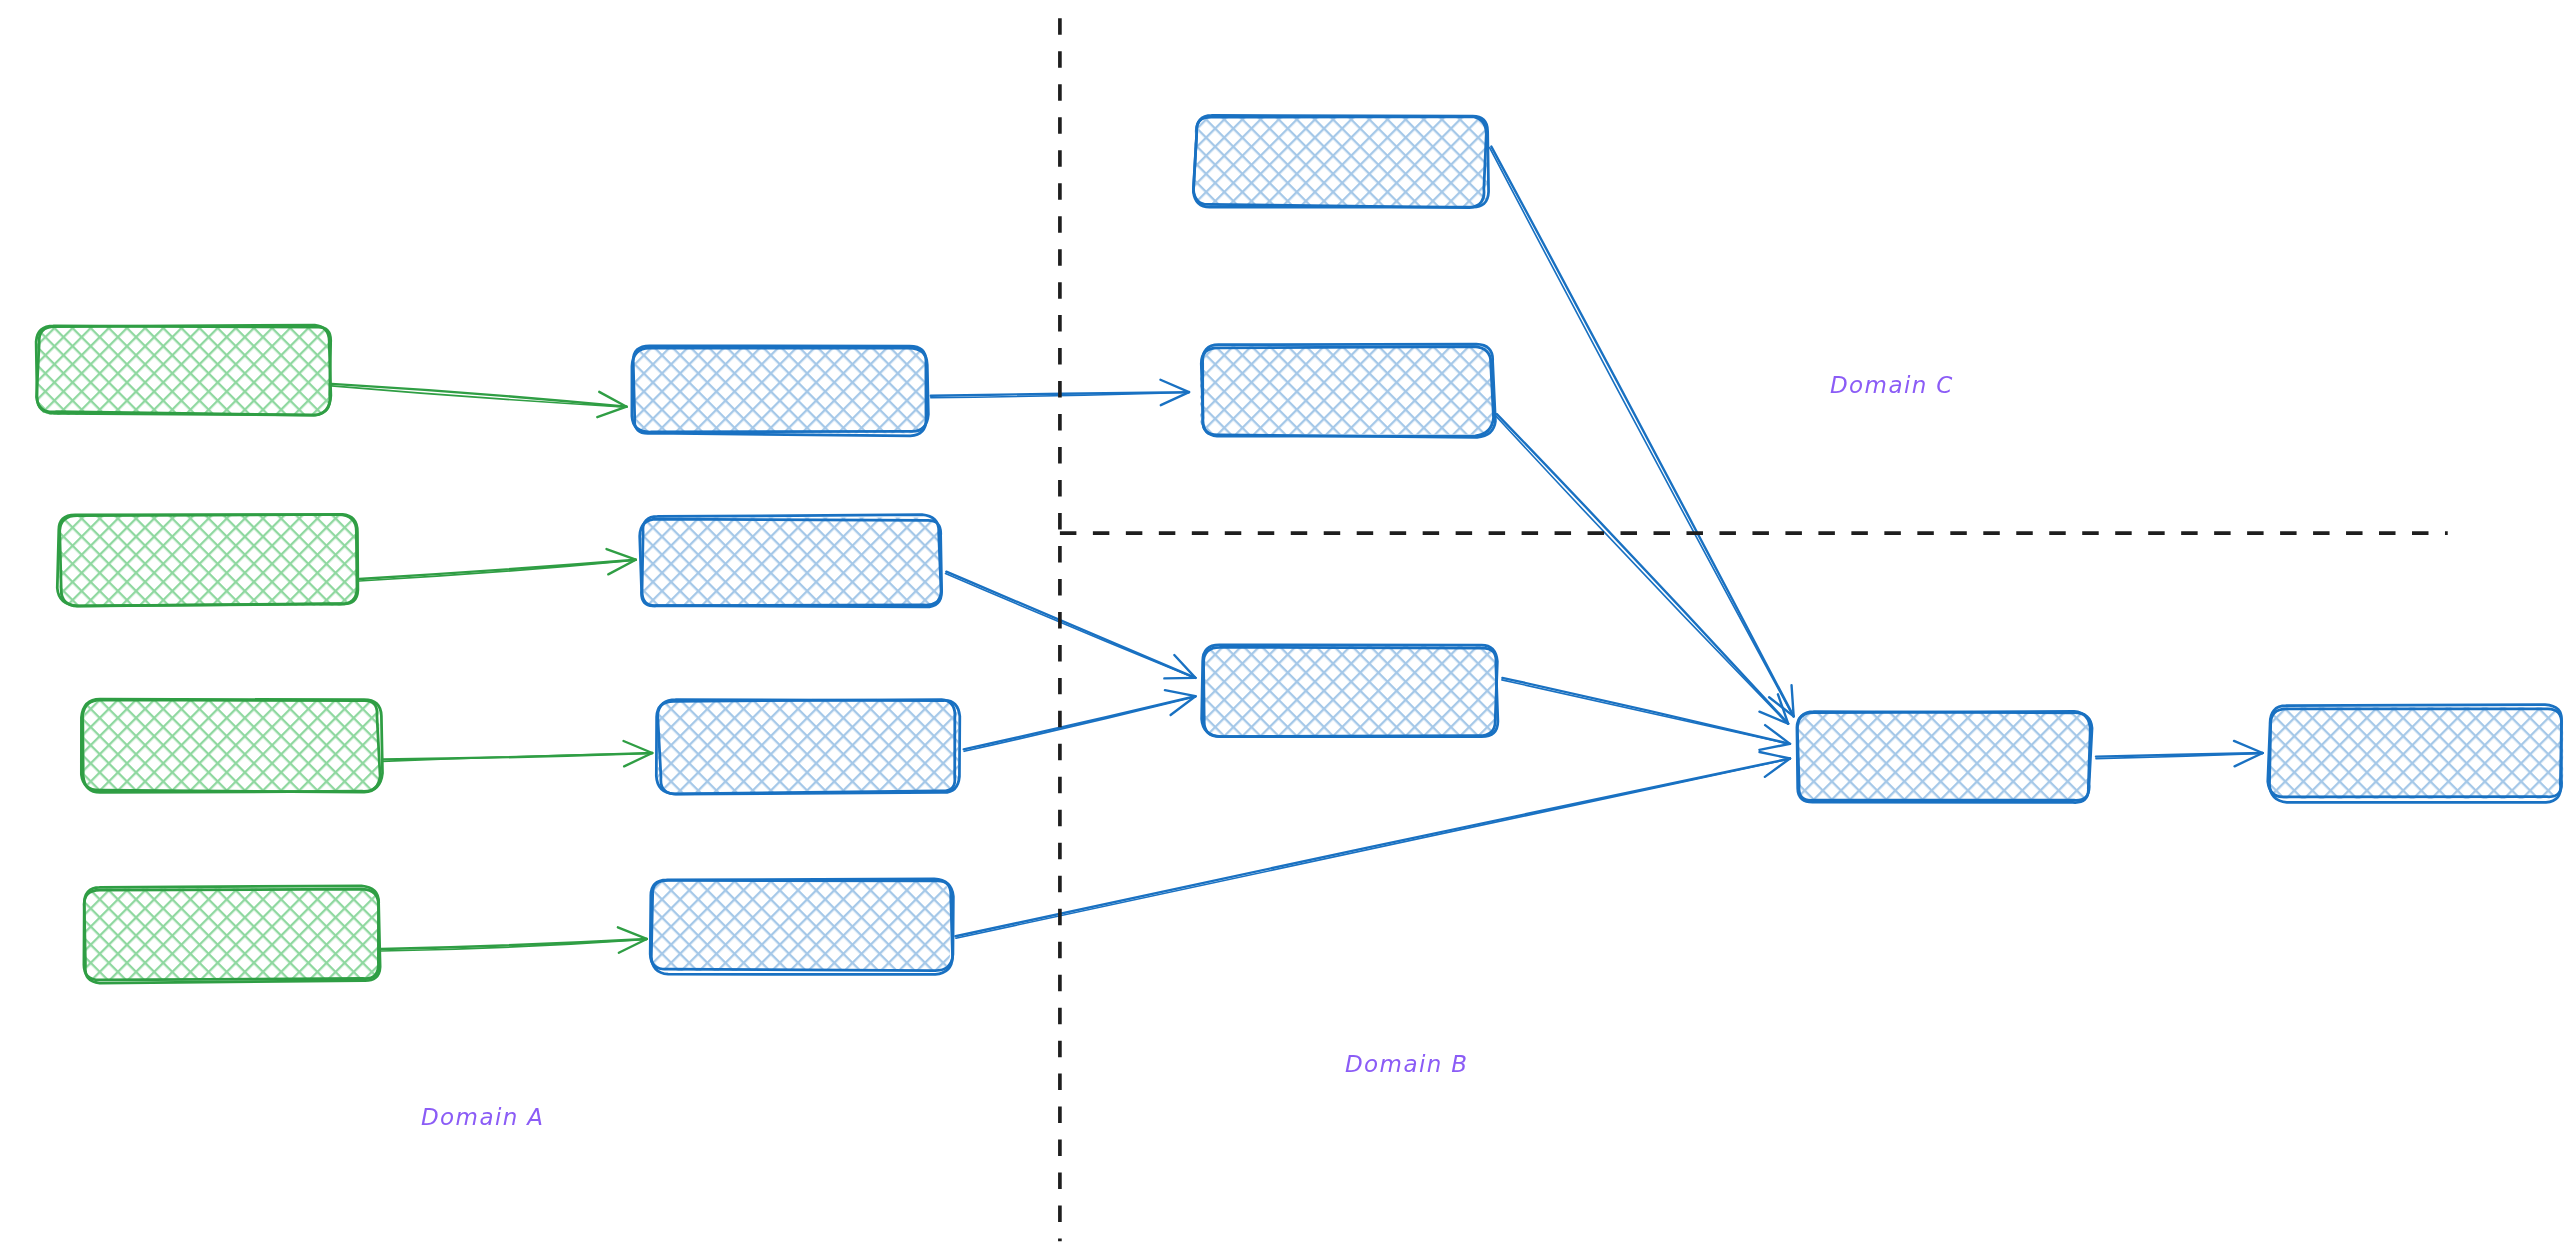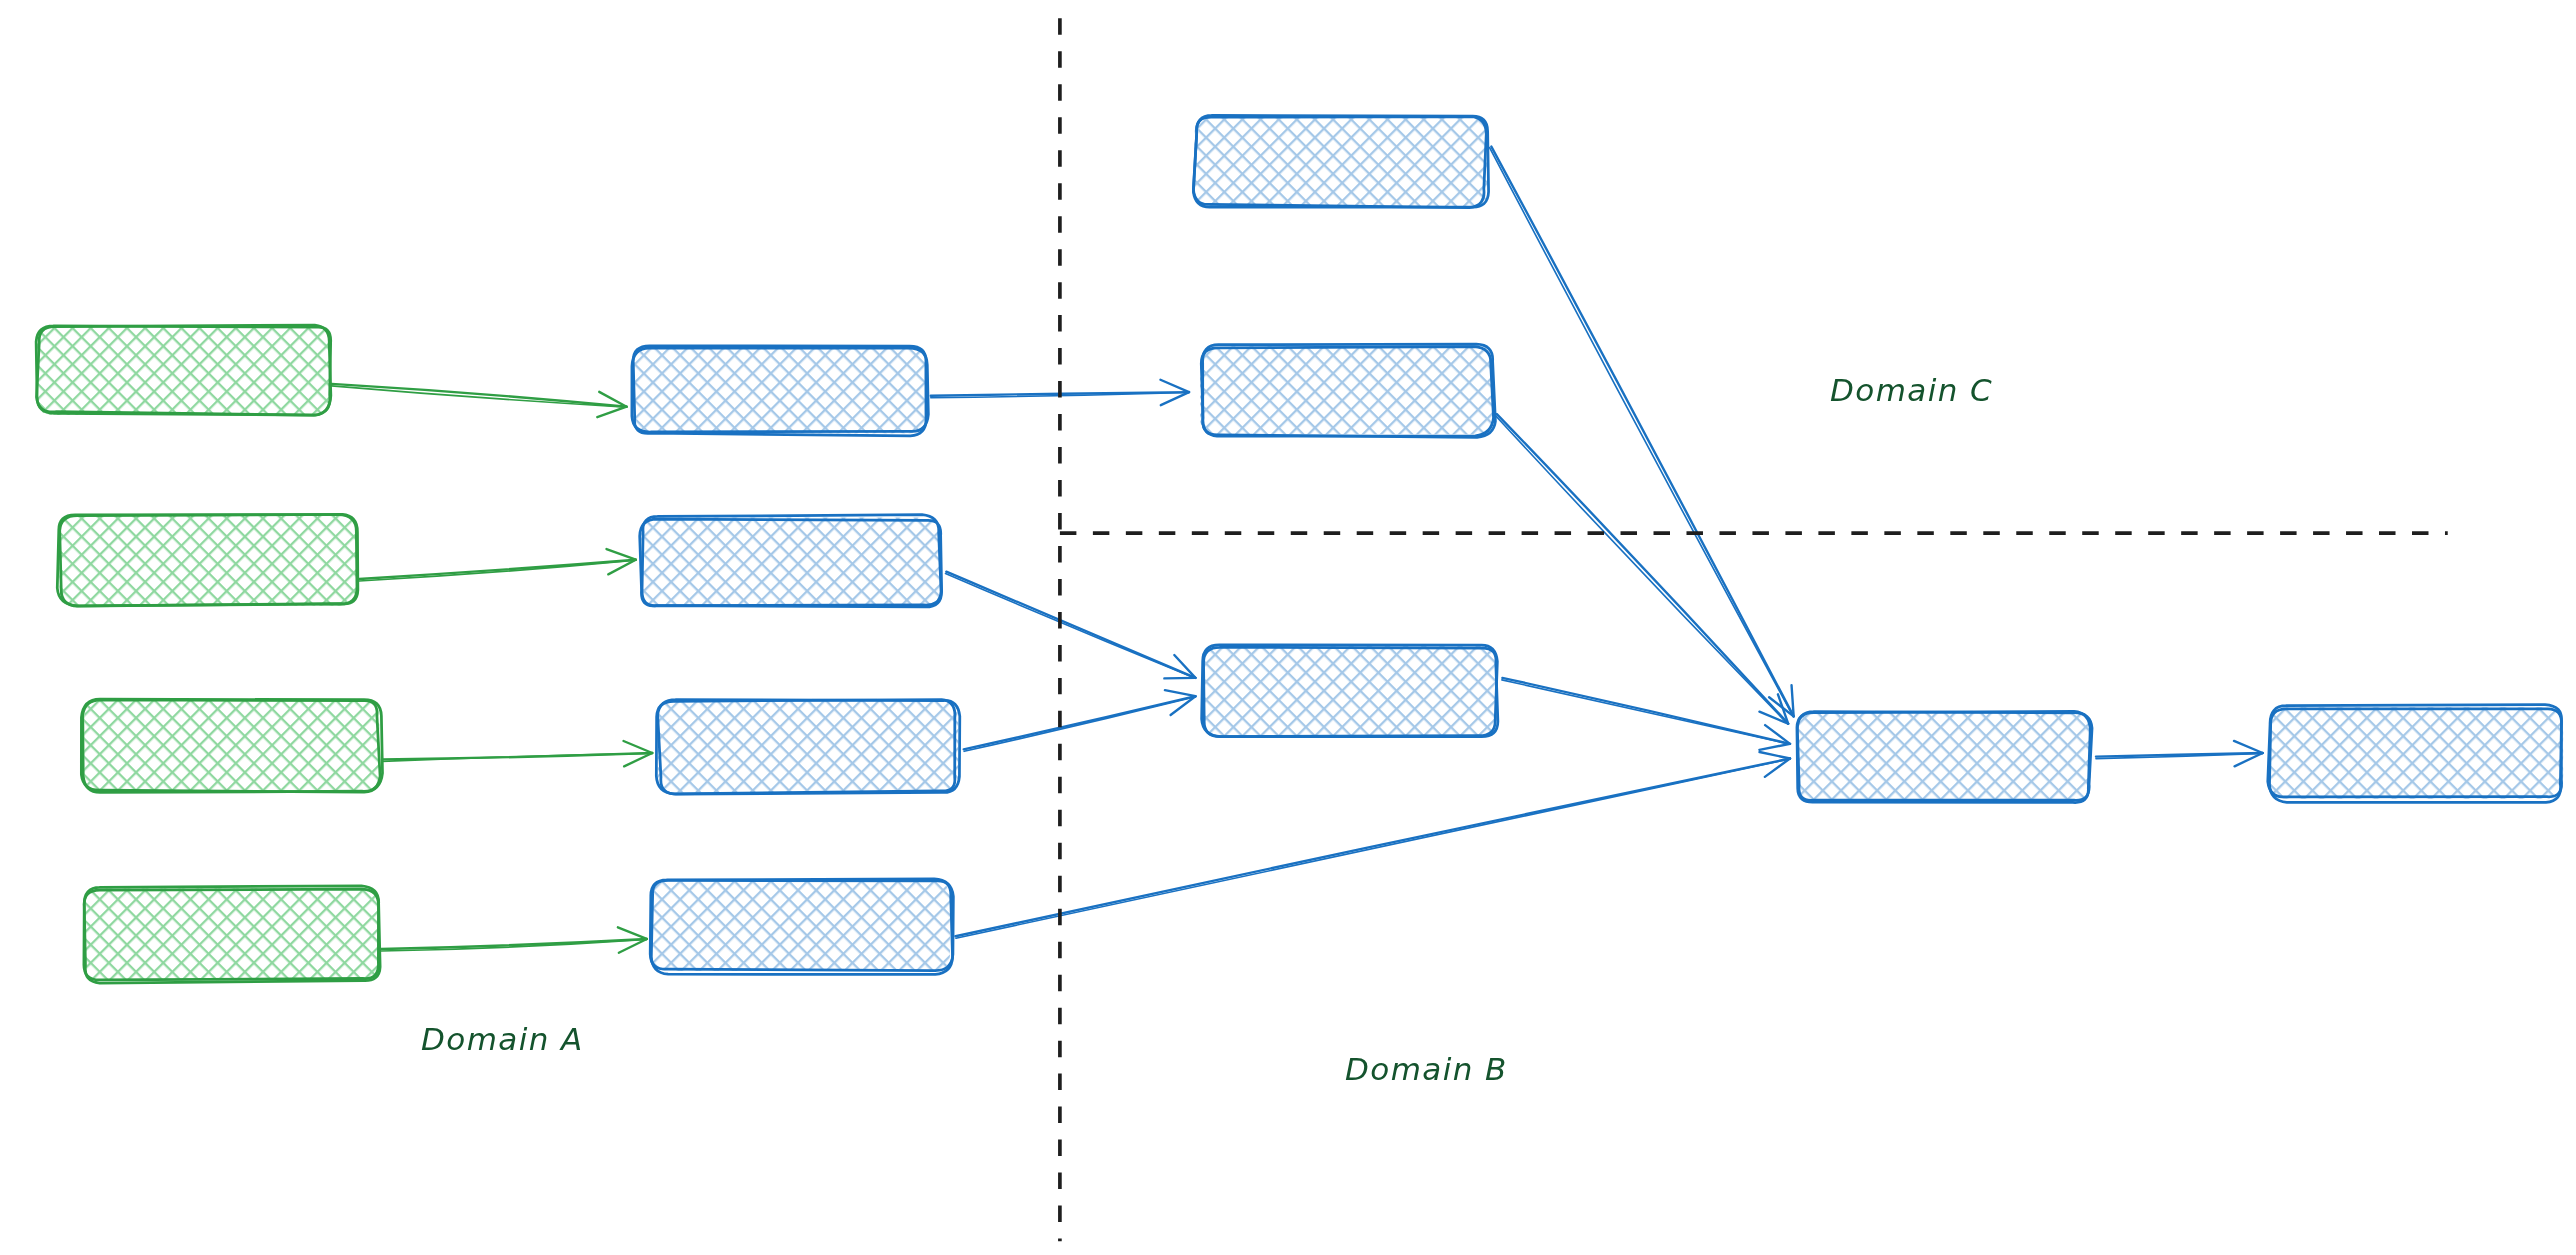--- a/index.html
+++ b/index.html
@@ -20,24 +20,24 @@
   #canvas svg.layer {
     position: absolute;
     top: 0;
     left: 0;
     width: 2576px;
     height: 1255px;
   }
   .domain-label {
     position: absolute;
     font-family: "DejaVu Sans", sans-serif;
-    font-size: 31px;
+    font-size: 23px;
     font-style: italic;
     letter-spacing: 1.4px;
-    color: #14532d;
+    color: #8b5cf6;
     white-space: nowrap;
     user-select: none;
   }
 </style>
 </head>
 <body>
 
 <div id="canvas">
 
   <svg class="layer" viewBox="0 0 2812 1370" xmlns="http://www.w3.org/2000/svg">
@@ -505,18 +505,18 @@
           L 2478.068501361462 790.3889435738533
           Q 2477.70414200491 770.3651829178539 2495.70414200491 770.3651829178539" fill="none" stroke="#1971c2" stroke-width="3" stroke-linecap="round" stroke-linejoin="round"></path>
         </g>
       </g>
     <g id="dividers-group">
         <line x1="1157" y1="20" x2="1157" y2="1355" stroke="#1e1e1e" stroke-width="4" stroke-dasharray="18 18"></line>
         <line x1="1157" y1="582" x2="2672" y2="582" stroke="#1e1e1e" stroke-width="4" stroke-dasharray="18 18"></line>
       </g>
   </svg>
 
-  <div class="domain-label" id="lbl-domain-a" style="left: 421px; top: 1021px;">Domain A</div>
+  <div class="domain-label" id="lbl-domain-a" style="left: 421px; top: 1104px;">Domain A</div>
   <div class="domain-label" id="lbl-domain-b" style="left: 1345px; top: 1051px;">Domain B</div>
   <div class="domain-label" id="lbl-domain-c" style="left: 1830px; top: 372px;">Domain C</div>
 
 </div>
 
 
 </body></html>

